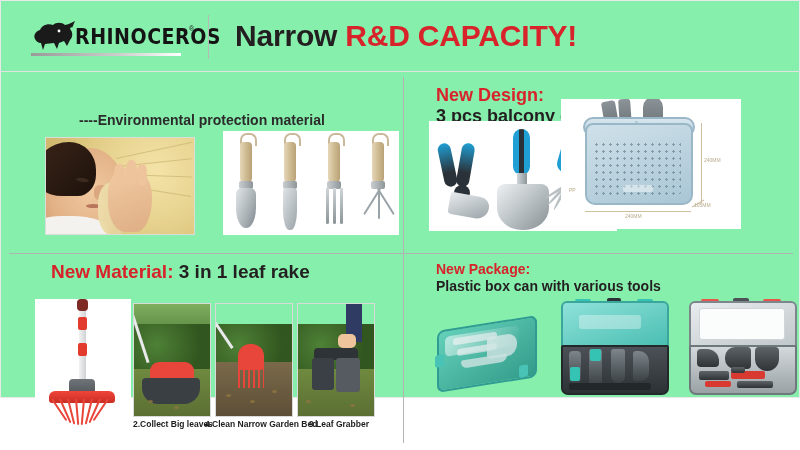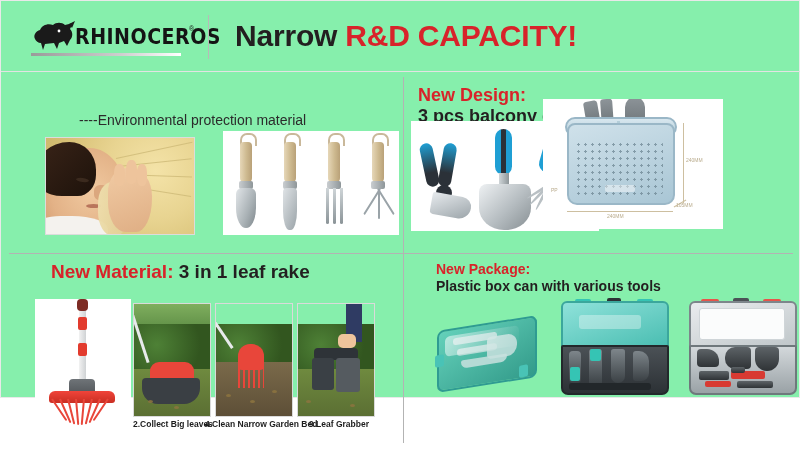--- a/index.html
+++ b/index.html
@@ -24,28 +24,28 @@
                color:#231f20;white-space:nowrap;letter-spacing:-0.2px;}
   #slide-title .red{color:#D8232A;}
   #header-rule{position:absolute;left:0;top:70px;width:800px;height:1px;background:#e3e3e3;}
 
   
   .vdiv{position:absolute;left:402px;top:76px;width:1px;height:366px;background:#b3b3b3;}
   .hdiv{position:absolute;left:8px;top:252px;width:784px;height:1px;background:#b3b3b3;}
 
   .quad{position:absolute;}
   #q-tl{left:8px;top:78px;width:392px;height:172px;}
-  #q-tr{left:392px;top:78px;width:382px;height:172px;}
+  #q-tr{left:410px;top:78px;width:382px;height:172px;}
   #q-bl{left:8px;top:256px;width:392px;height:186px;}
   #q-br{left:410px;top:256px;width:382px;height:186px;}
 
   .heading{font-weight:700;color:#231f20;line-height:1.18;}
   .heading .red{color:#D8232A;}
   #h-tl{position:absolute;left:40px;top:8px;font-size:19px;white-space:nowrap;}
-  #sub-tl{position:absolute;left:70px;top:33px;font-size:14px;color:#2b2b2b;font-weight:400;white-space:nowrap;}
+  #sub-tl{position:absolute;left:70px;top:33px;font-size:14px;color:#2b2b2b;font-weight:700;white-space:nowrap;}
   #h-tr{position:absolute;left:25px;top:6px;font-size:18px;}
   #h-bl{position:absolute;left:42px;top:4px;font-size:19px;white-space:nowrap;}
   #h-br{position:absolute;left:25px;top:4px;font-size:14px;}
 
   
   .photo{position:absolute;overflow:hidden;background:#ddd;}
   .thin{border:1px solid #dcdcdc;}
 
   
   #wheat-photo{left:36px;top:58px;width:148px;height:96px;

